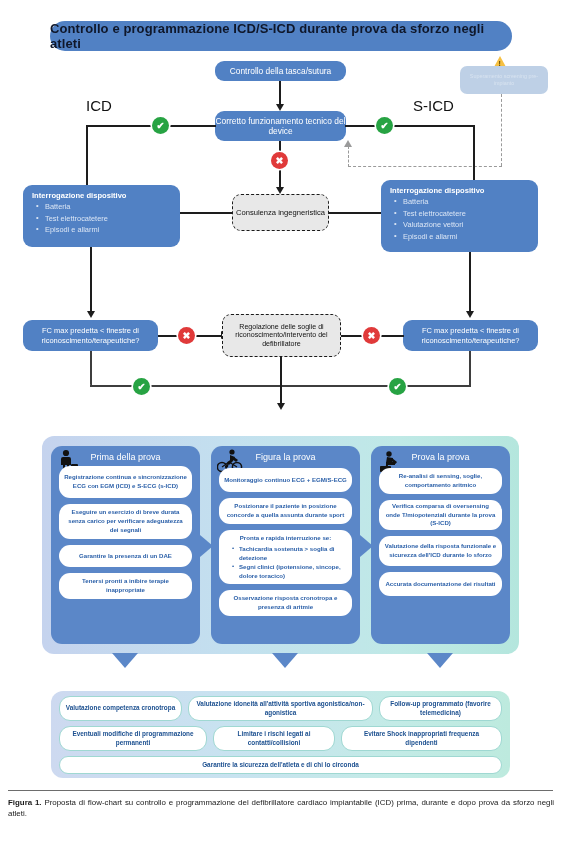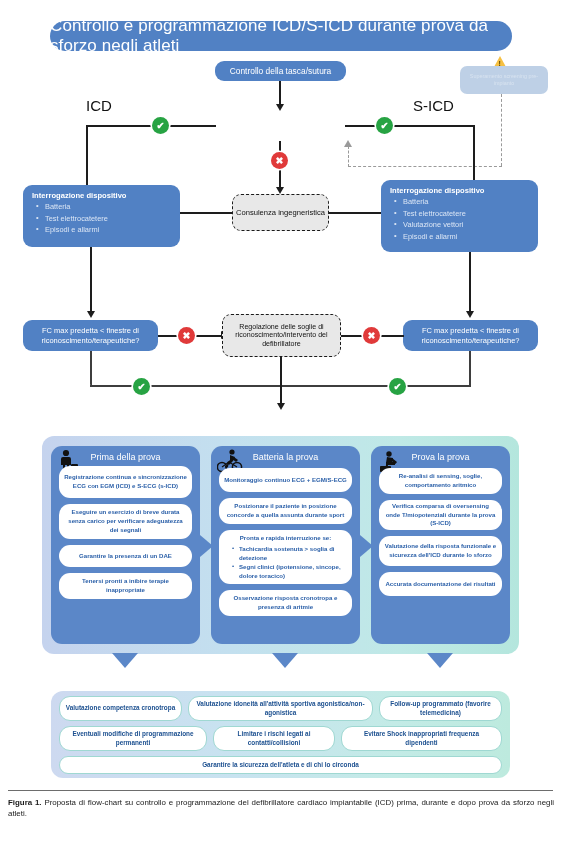--- a/index.html
+++ b/index.html
@@ -35,23 +35,23 @@
     border: 1.6px dashed #1a1a1a;
     border-radius: 9px;
     color: #111111;
   }
 
   .title-bar {
     position: absolute;
     left: 50px; top: 21px; width: 462px; height: 30px;
     background: #5181c4;
     border-radius: 15px;
-    color: #ffffff;
+    color: #0f172a;
     display: flex; align-items: center; justify-content: center;
-    font-size: 17px; font-weight: normal;
+    font-size: 13px; font-weight: bold;
     letter-spacing: .1px;
   }
 
   .side-label {
     position: absolute;
     color: #111; font-size: 15px; font-weight: 400;
     font-family: "Liberation Sans", sans-serif;
   }
 
   .warnbox {
@@ -184,20 +184,23 @@
 
   <div class="dash-v" style="left:501px; top:94px; height:72px;"></div>
   <div class="dash-h" style="left:348px; top:166px; width:154px;"></div>
   <div class="dash-v" style="left:348px; top:146px; height:21px;"></div>
   <div class="arrow-u" style="left:344px; top:140px; border-bottom-color:#9a9a9a;"></div>
 
   <div class="node blue" style="left:215px; top:61px; width:131px; height:20px; font-size:8.4px;">Controllo della tasca/sutura</div>
   <div class="ln" style="left:279px; top:81px; width:1.8px; height:25px;"></div>
   <div class="arrow-d" style="left:275.5px; top:104px;"></div>
 
+  <div class="node blue" style="left:215px; top:111px; width:131px; height:30px; font-size:8.4px;">
+    <span>Corretto funzionamento tecnico del device</span>
+  </div>
 
   <div class="ln" style="left:86px; top:125px; width:130px; height:1.8px;"></div>
   <div class="ln" style="left:345px; top:125px; width:130px; height:1.8px;"></div>
 
   <div class="ln" style="left:86px; top:125px; width:1.8px; height:60px;"></div>
   <div class="ln" style="left:473px; top:125px; width:1.8px; height:60px;"></div>
 
   <div class="badge ok" style="left:152px; top:117px;"></div>
   <div class="badge ok" style="left:376px; top:117px;"></div>
 
@@ -302,21 +305,21 @@
     </svg>
     <div class="wbox" style="left:8px; top:20px; width:133px; height:32px;">Registrazione continua e sincronizzazione ECG con EGM (ICD) e S-ECG (s-ICD)</div>
     <div class="wbox" style="left:8px; top:58px; width:133px; height:35px;">Eseguire un esercizio di breve durata senza carico per verificare adeguatezza dei segnali</div>
     <div class="wbox" style="left:8px; top:99px; width:133px; height:22px;">Garantire la presenza di un DAE</div>
     <div class="wbox" style="left:8px; top:127px; width:133px; height:26px;">Tenersi pronti a inibire terapie inappropriate</div>
   </div>
 
   <div class="big-arrow-r" style="left:200px; top:535px;"></div>
 
   <div class="col" style="left:211px; top:446px; width:149px; height:198px;">
-    <div class="col-ttl">Batteria la prova</div>
+    <div class="col-ttl">Figura la prova</div>
 
     <svg class="icon-sil" style="left:6px; top:3px;" width="26" height="24" viewBox="0 0 26 24">
       <circle cx="15" cy="3" r="2.6" fill="#111"></circle>
       <path d="M13 6 l5 2 l-2 4 l-4 4 l-2 -2 l3 -3 z" fill="#111"></path>
       <path d="M17 8 l4 3 l-2 2 l-4 -3 z" fill="#111"></path>
       <path d="M12 13 l-1 5 l-3 1 l0 -2 l2 -1 l1 -4 z" fill="#111"></path>
       <circle cx="5" cy="18" r="4.6" fill="none" stroke="#111" stroke-width="1.5"></circle>
       <circle cx="20" cy="18" r="4.6" fill="none" stroke="#111" stroke-width="1.5"></circle>
       <path d="M5 18 L12 13 L20 18" fill="none" stroke="#111" stroke-width="1.2"></path>
     </svg>

